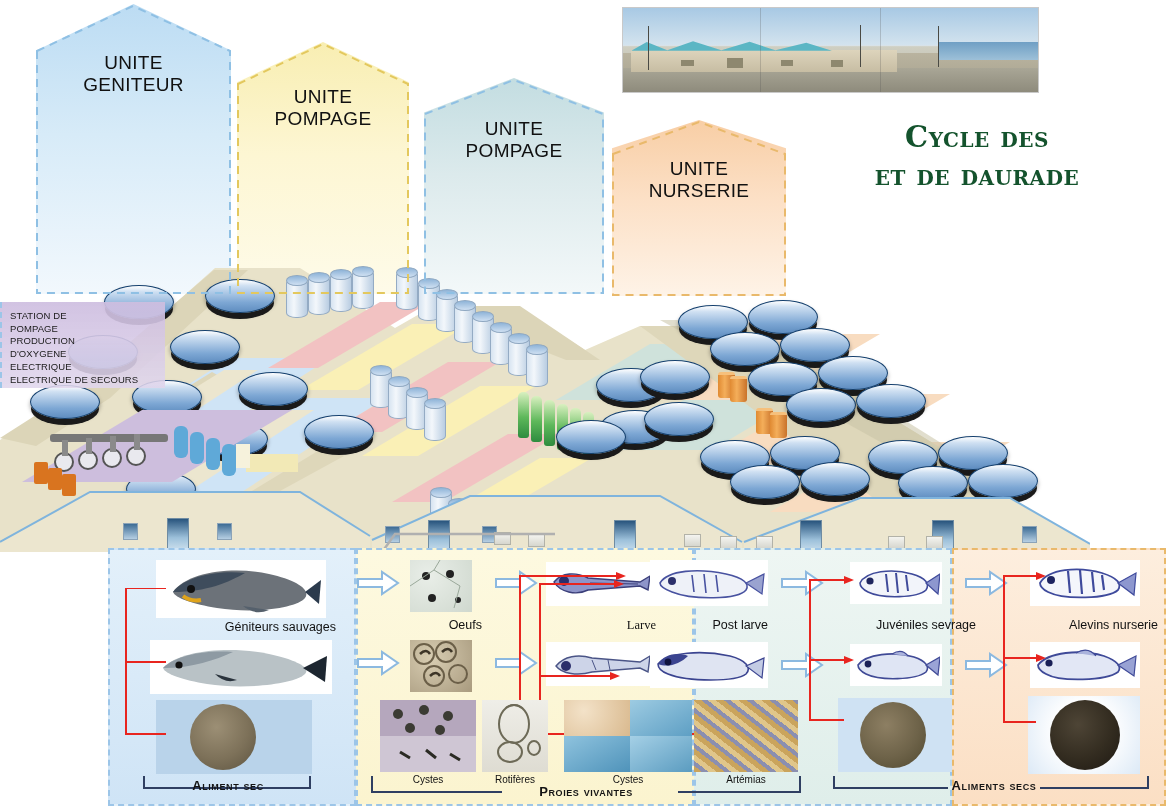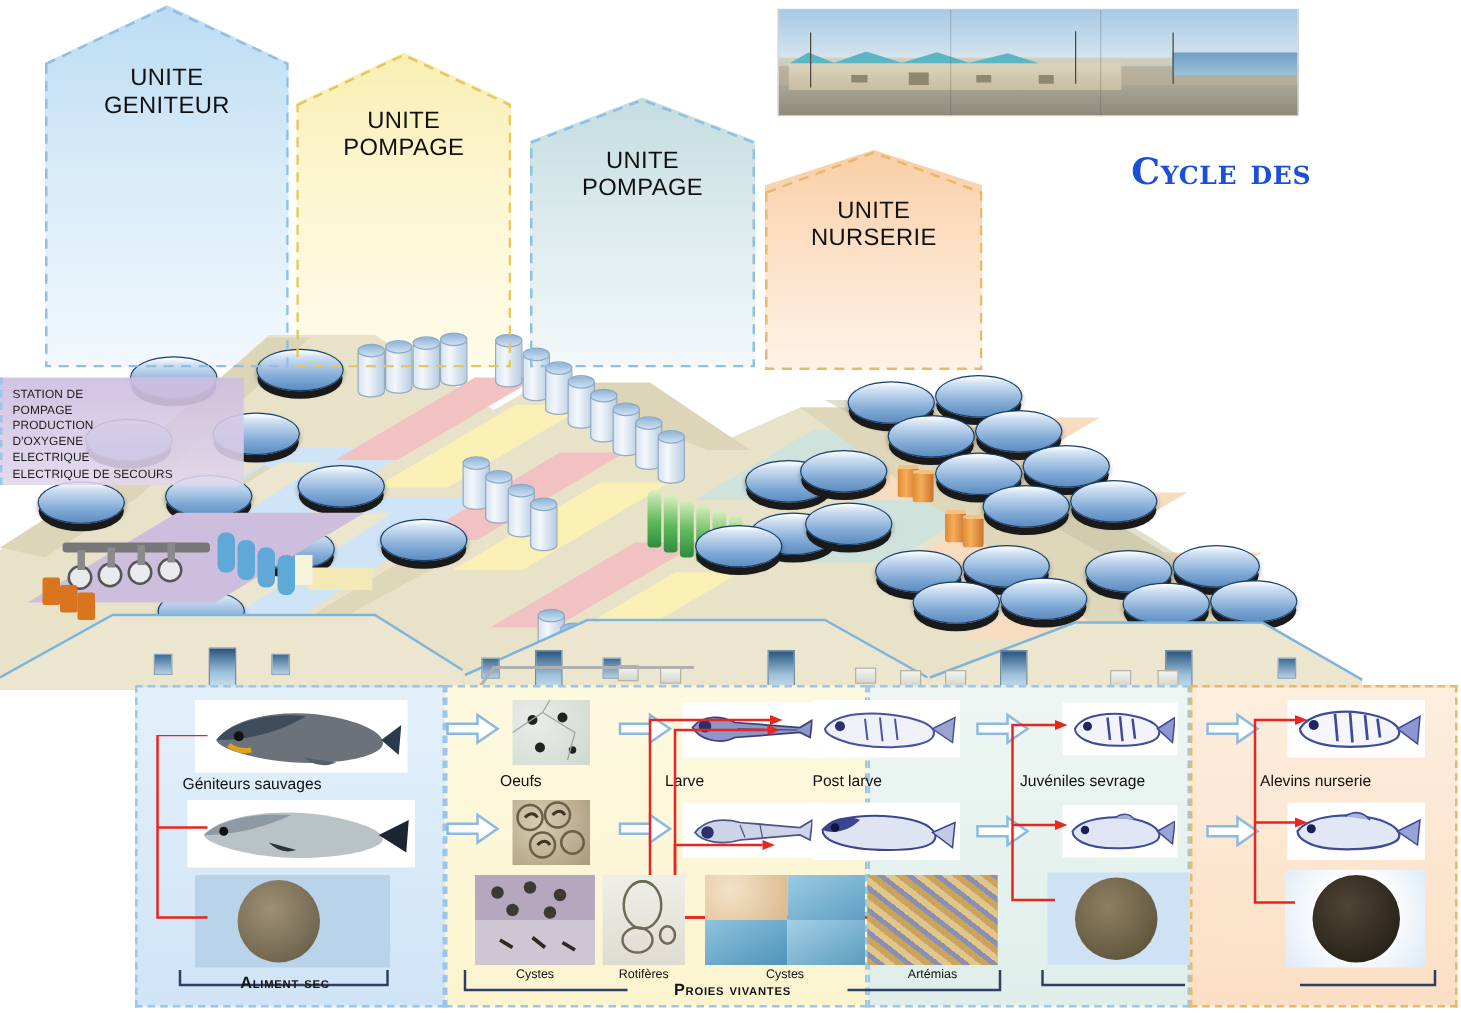--- a/index.html
+++ b/index.html
@@ -29,21 +29,21 @@
     color: #111;
     line-height: 1.18;
     letter-spacing: .3px;
   }
 
   
   #title-block {
     position: absolute;
     left: 788px; top: 118px; width: 378px;
     text-align: center;
-    color: #1d4ed8;
+    color: #14532d;
     font-family: "DejaVu Serif", "Liberation Serif", serif;
     font-weight: bold;
     font-size: 29px;
     font-variant: small-caps;
     line-height: 1.32;
     letter-spacing: .5px;
   }
 
   
   #panorama {
@@ -132,21 +132,21 @@
     border:1px solid #8ba3b8;
   }
   .ac-unit {
     position:absolute; width:17px; height:13px;
     background: linear-gradient(to bottom,#f4f4f0,#d6d6ce);
     border:1px solid #b2b2a8;
   }
 
   
   #pump-panel {
-    position:absolute; left:0; top:302px; width:195px; height:86px;
+    position:absolute; left:0; top:302px; width:165px; height:86px;
     background: linear-gradient(to bottom, rgba(206,190,224,.92), rgba(224,214,236,.88));
     border-left:2px dashed #9cc5e8;
     padding:8px 6px 0 8px;
     z-index:8;
   }
   #pump-panel .pp-line {
     font-size:9.5px; color:#1b1b1b; line-height:1.34; letter-spacing:.1px;
   }
 
   
@@ -160,21 +160,21 @@
   #zone-gen   { left:0;    width:248px; background: linear-gradient(to bottom,#e3f0fa,#cfe4f6); }
   #zone-larv  { left:248px; width:338px; background: linear-gradient(to bottom,#fdf9e0,#fbf4cf); border-color:#9cc5e8;}
   #zone-sev   { left:586px; width:258px; background: linear-gradient(to bottom,#eef6f3,#dfeeea); }
   #zone-nurs  { left:844px; width:214px; background: linear-gradient(to bottom,#fdeede,#fbdfc4); border-color:#e9b96b;}
 
   .fishcard {
     position:absolute; background:#ffffff;
     display:flex; align-items:center; justify-content:center;
   }
   .stage-label {
-    position:absolute; font-size:12.5px; color:#111; text-align:left;
+    position:absolute; font-size:12.5px; color:#111; text-align:right;
   }
   .bracket-label {
     position:absolute; font-size:13px; font-variant:small-caps; font-weight:bold;
     color:#141414; letter-spacing:.6px; text-align:center;
   }
   .arrow-out {
     position:absolute; width:44px; height:26px;
   }
   .prey-img {
     position:absolute; background:#cdbfae;
@@ -246,20 +246,21 @@
     <div class="pan-win" style="left:25%; top:60%; width:4%; height:12%;"></div>
     <div class="pan-win" style="left:38%; top:62%; width:3%; height:7%;"></div>
     <div class="pan-win" style="left:50%; top:62%; width:3%; height:8%;"></div>
     <div class="pan-seam" style="left:33%;"></div>
     <div class="pan-seam" style="left:62%;"></div>
   </div>
 
 
   <div id="title-block">
     <div>Cycle des</div>
+    <div>et de daurade</div>
   </div>
 
   <div id="facility">
     <svg width="1090" height="300" style="position:absolute;left:0;top:0;">
 
       <polygon points="0,190 75,142 215,18 300,18 395,78 430,58 520,58 585,100 640,76 740,76 1010,240 1010,300 0,300" fill="#e8e2c9"></polygon>
 
       <polygon points="62,215 230,108 330,108 165,215" fill="#cfe4f6"></polygon>
       <polygon points="118,255 285,148 385,148 222,255" fill="#cfe4f6"></polygon>
 
@@ -493,21 +494,21 @@
       <polygon points="2,9 26,9 26,2 42,13 26,24 26,17 2,17" fill="#ffffff" stroke="#8cb9e0" stroke-width="2"></polygon>
     </svg>
 
     <div class="fishcard" style="left:438px; top:14px; width:110px; height:44px;">
       <svg width="106" height="40" viewBox="0 0 106 40">
         <path d="M6 18 C14 8, 28 8, 40 14 L92 18 L102 12 L100 26 L92 22 L40 26 C28 32, 12 28, 6 18 Z" fill="#8e95c9" stroke="#3b3f7a" stroke-width="1.4"></path>
         <circle cx="16" cy="17" r="5" fill="#2b2f6b"></circle>
         <path d="M42 19 L90 20" stroke="#3b3f7a" stroke-width="1"></path>
       </svg>
     </div>
-    <div class="stage-label" style="left:424px; top:70px; width:110px;">Larve</div>
+    <div class="stage-label" style="left:438px; top:70px; width:110px;font-family:Liberation Serif, serif;">Larve</div>
     <div class="fishcard" style="left:438px; top:94px; width:110px; height:44px;">
       <svg width="106" height="40" viewBox="0 0 106 40">
         <path d="M8 22 C16 12, 30 10, 44 14 L92 18 L102 12 L100 28 L92 24 L44 28 C30 32, 14 30, 8 22 Z" fill="#cdd4e8" stroke="#4a5486" stroke-width="1.4"></path>
         <circle cx="18" cy="22" r="5" fill="#2b2f6b"></circle>
         <path d="M44 16 L48 26 M60 16 L62 26" stroke="#4a5486" stroke-width="1"></path>
       </svg>
     </div>
 
     <svg width="300" height="200" style="position:absolute;left:390px;top:20px;">
       <polyline points="22,166 22,8 118,8" fill="none" stroke="#e8251f" stroke-width="2"></polyline>
@@ -604,20 +605,21 @@
       <polyline points="42,10 10,10 10,156 42,156" fill="none" stroke="#e8251f" stroke-width="2"></polyline>
       <polygon points="42,6 52,10 42,14" fill="#e8251f"></polygon>
       <polyline points="10,92 42,92" fill="none" stroke="#e8251f" stroke-width="2"></polyline>
       <polygon points="42,88 52,92 42,96" fill="#e8251f"></polygon>
     </svg>
 
     <svg width="330" height="26" style="position:absolute;left:720px;top:226px;">
       <polyline points="6,2 6,14 120,14" fill="none" stroke="#2f3f62" stroke-width="2"></polyline>
       <polyline points="212,14 320,14 320,2" fill="none" stroke="#2f3f62" stroke-width="2"></polyline>
     </svg>
+    <div class="bracket-label" style="left:726px; top:230px; width:320px;">Aliments secs</div>
 
     <div class="prey-img" style="left:272px; top:152px; width:96px; height:72px;
                 background: linear-gradient(to bottom,#b5a7bd 0%,#b5a7bd 50%,#cfc6d4 50%,#cfc6d4 100%);">
       <svg width="96" height="72">
         <circle cx="18" cy="14" r="5" fill="#3b3b33"></circle>
         <circle cx="44" cy="10" r="5" fill="#3b3b33"></circle>
         <circle cx="68" cy="16" r="5" fill="#3b3b33"></circle>
         <circle cx="30" cy="28" r="5" fill="#3b3b33"></circle>
         <circle cx="60" cy="30" r="5" fill="#3b3b33"></circle>
         <path d="M20 52 l10 6 M46 50 l10 8 M70 54 l10 6" stroke="#2b2b24" stroke-width="3"></path>

